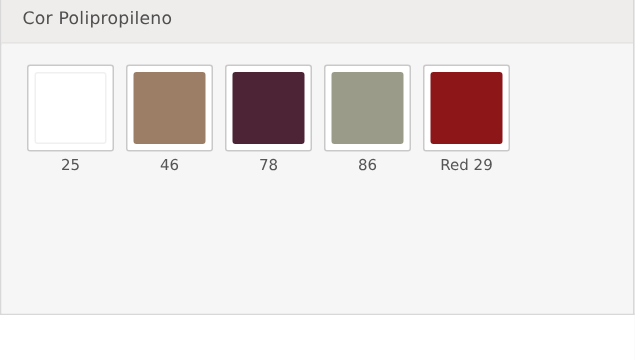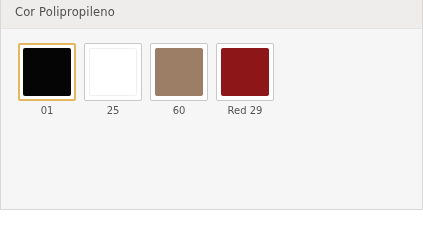--- a/index.html
+++ b/index.html
@@ -117,36 +117,42 @@
 
 <div class="panel">
 
   <div class="panel-header">
     <div class="panel-title">Cor Polipropileno</div>
   </div>
 
   <div class="panel-body">
     <div class="swatch-grid">
         <div class="swatch-item">
-          <div class="swatch-card selected">
-            <div class="swatch-chip" style="background: rgb(5, 5, 5);"></div>
-          </div>
-          <div class="swatch-label">01</div>
-        </div>
-        <div class="swatch-item">
           <div class="swatch-card">
             <div class="swatch-chip is-white" style="background: rgb(255, 255, 255);"></div>
           </div>
           <div class="swatch-label">25</div>
         </div>
         <div class="swatch-item">
           <div class="swatch-card">
             <div class="swatch-chip" style="background: rgb(156, 126, 103);"></div>
           </div>
-          <div class="swatch-label">60</div>
+          <div class="swatch-label">46</div>
+        </div>
+        <div class="swatch-item">
+          <div class="swatch-card">
+            <div class="swatch-chip" style="background: rgb(77, 35, 54);"></div>
+          </div>
+          <div class="swatch-label">78</div>
+        </div>
+        <div class="swatch-item">
+          <div class="swatch-card">
+            <div class="swatch-chip" style="background: rgb(154, 156, 137);"></div>
+          </div>
+          <div class="swatch-label">86</div>
         </div>
         <div class="swatch-item">
           <div class="swatch-card">
             <div class="swatch-chip" style="background: rgb(140, 22, 24);"></div>
           </div>
           <div class="swatch-label">Red 29</div>
         </div>
       </div>
   </div>
 

